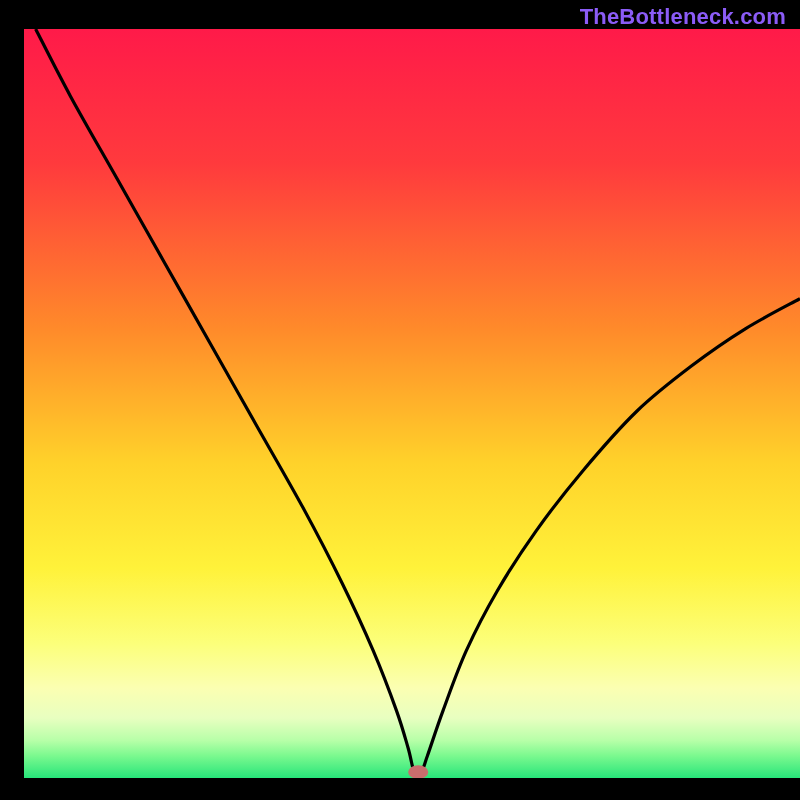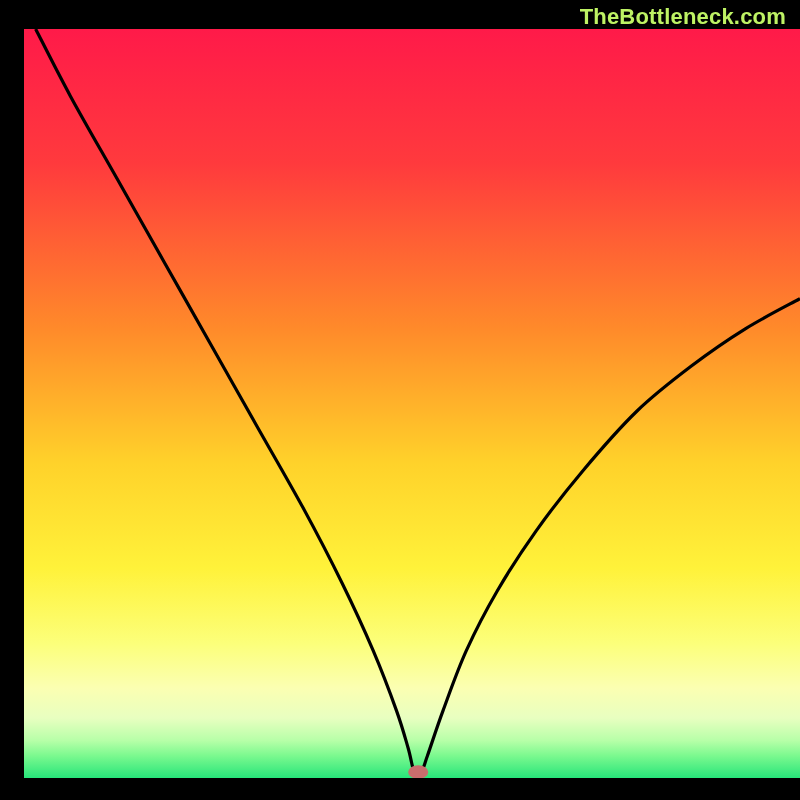--- a/index.html
+++ b/index.html
@@ -14,21 +14,21 @@
   .frame {
     position: relative;
     width: 800px;
     height: 800px;
     background: #000;
   }
   .watermark {
     position: absolute;
     top: 4px;
     right: 14px;
-    color: #bef264;
+    color: #8b5cf6;
     font-size: 22px;
     font-weight: 600;
     letter-spacing: 0.2px;
     user-select: none;
   }
   .plot-wrap {
     position: absolute;
     left: 24px;
     right: 0;
     top: 29px;

